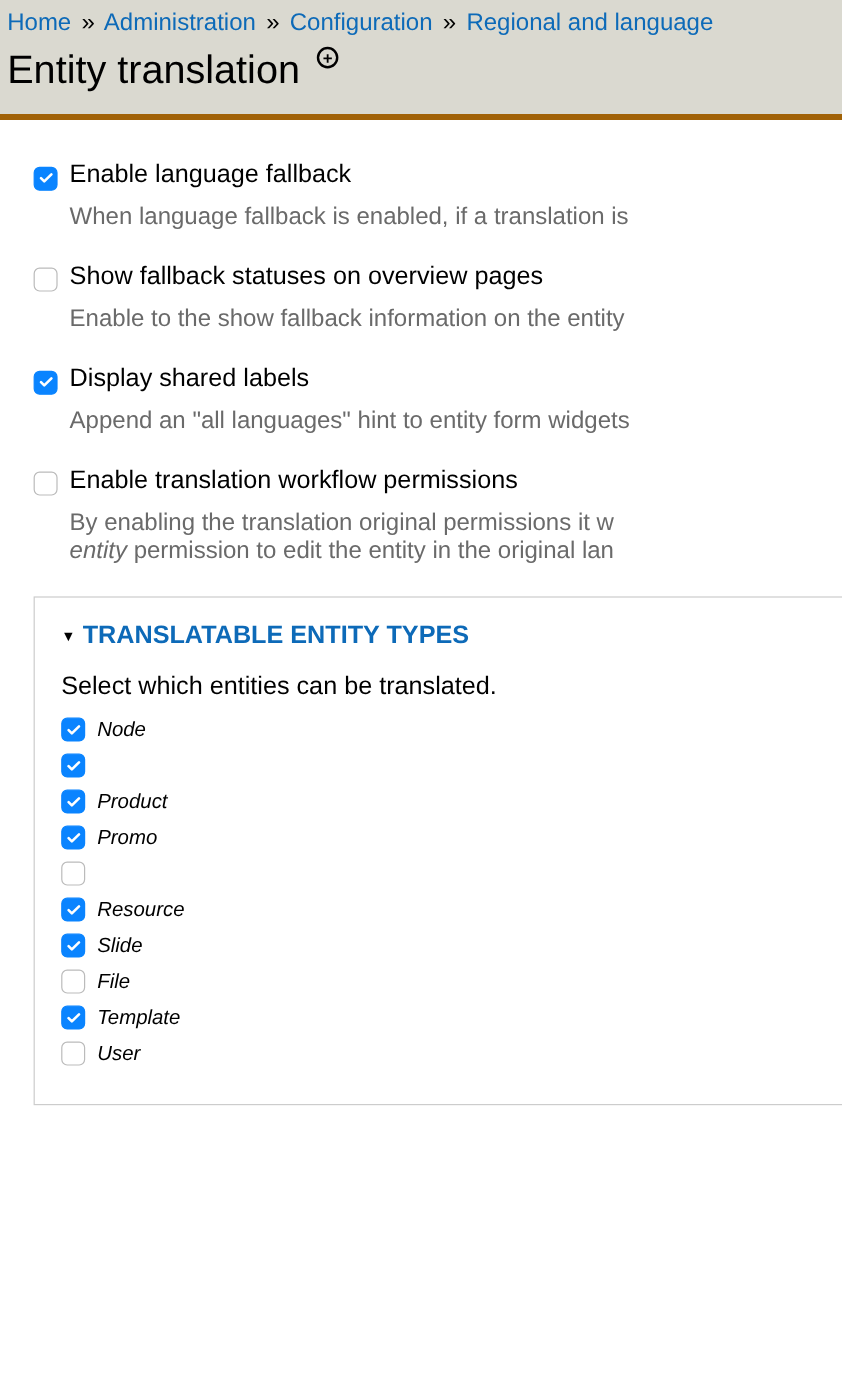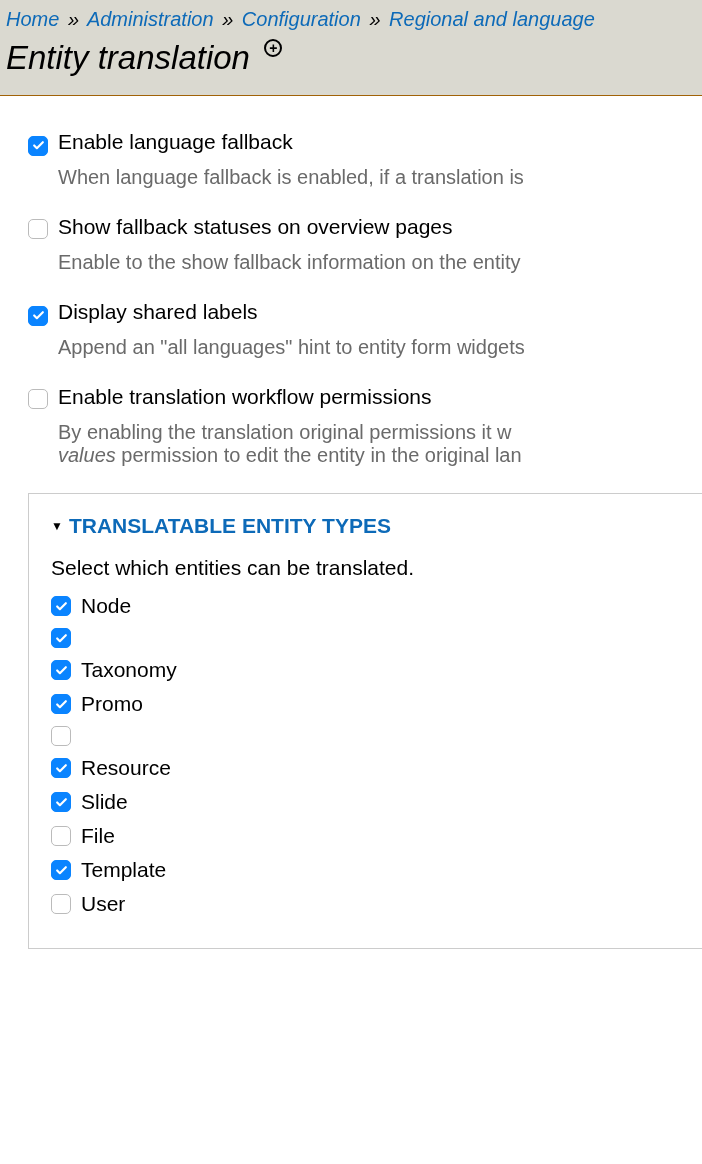--- a/index.html
+++ b/index.html
@@ -6,23 +6,22 @@
 body {
   font-family: "Lucida Grande", "Lucida Sans Unicode", Verdana, sans-serif;
   font-size: 20px;
   color: #000;
   background: #fff;
   width: 702px;
   overflow: hidden;
 }
 .header-bar {
   background: #dad9d0;
-  border-bottom: 1px solid #a16207;
+  border-bottom: 5px solid #a16207;
   padding: 6px 22px 18px 6px;
-  font-style: italic;
 }
 .breadcrumb {
   font-size: 20px;
   padding: 2px 0 6px 0;
 }
 .breadcrumb a {
   color: #0d6ab8;
   text-decoration: none;
 }
 .breadcrumb .sep {
@@ -129,21 +128,22 @@
 }
 .entity-item {
   display: flex;
   align-items: center;
   margin-bottom: 10px;
 }
 .entity-item .checkbox {
   margin-right: 10px;
 }
 .entity-item .elabel {
-  font-size: 21px;
+  font-size: 17px;
+  font-style: italic;
 }
 </style>
 </head>
 <body>
 
 <div class="header-bar">
   <div class="breadcrumb">
     <a href="#">Home</a>
     <span class="sep">»</span>
     <a href="#">Administration</a>
@@ -199,21 +199,21 @@
   </div>
 
   <div class="form-item">
     <div class="ck">
       <span class="checkbox unchecked"></span>
     </div>
     <div class="txt">
       <div class="label">Enable translation workflow permissions</div>
       <div class="desc">
         <span>By enabling the translation original permissions it w</span><br>
-        <span class="ital">values</span><span> permission to edit the entity in the original lan</span>
+        <span class="ital">entity</span><span> permission to edit the entity in the original lan</span>
       </div>
     </div>
   </div>
 
   <div class="fieldset">
     <div class="fieldset-legend">
       <span class="tri">▼</span>
       <span>Translatable entity types</span>
     </div>
     <div class="fieldset-desc">Select which entities can be translated.</div>
@@ -232,21 +232,21 @@
             <polyline points="20 6 9 17 4 12"></polyline>
           </svg>
         </span>
     </div>
     <div class="entity-item">
       <span class="checkbox checked">
           <svg viewBox="0 0 24 24" fill="none" stroke="#fff" stroke-width="4" stroke-linecap="round" stroke-linejoin="round">
             <polyline points="20 6 9 17 4 12"></polyline>
           </svg>
         </span>
-      <span class="elabel">Taxonomy</span>
+      <span class="elabel">Product</span>
     </div>
     <div class="entity-item">
       <span class="checkbox checked">
           <svg viewBox="0 0 24 24" fill="none" stroke="#fff" stroke-width="4" stroke-linecap="round" stroke-linejoin="round">
             <polyline points="20 6 9 17 4 12"></polyline>
           </svg>
         </span>
       <span class="elabel">Promo</span>
     </div>
     <div class="entity-item">

